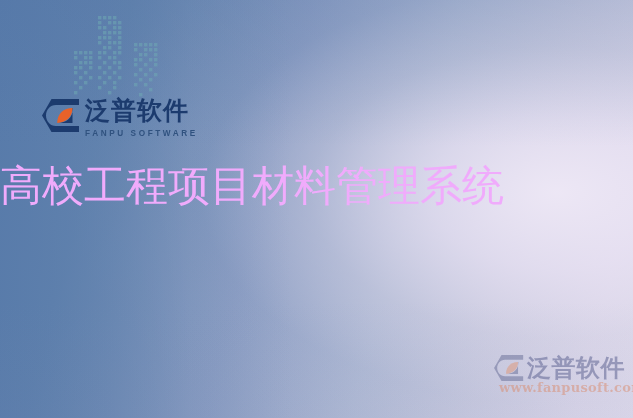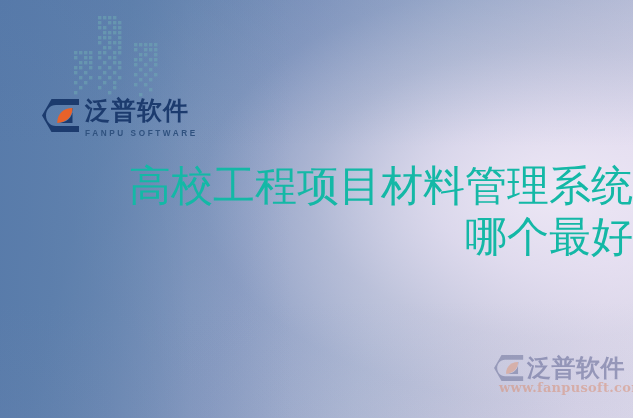--- a/index.html
+++ b/index.html
@@ -105,25 +105,25 @@
     margin-top: 6px;
     white-space: nowrap;
   }
 
   
   .headline {
     position: absolute;
     left: 0;
     right: 0;
     top: 160px;
-    text-align: right;
+    text-align: left;
     font-family: "DejaVu Serif", "Liberation Serif", serif;
     font-size: 42px;
     line-height: 51px;
-    color: #14b8a6;
+    color: #f0abfc;
     letter-spacing: 0px;
     white-space: nowrap;
   }
   .headline .line {
     display: block;
   }
 
   
   .watermark {
     position: absolute;
@@ -294,21 +294,20 @@
       <path d="M30.5 9 C30.5 18.5 23.5 23.6 15.2 23.9 C15.2 15 21.5 9 30.5 9 Z" fill="#e8622a"></path>
     </svg>
     <div class="logo-text-wrap">
       <div class="logo-cn">泛普软件</div>
       <div class="logo-en">FANPU SOFTWARE</div>
     </div>
   </div>
 
   <div class="headline">
     <span class="line">高校工程项目材料管理系统</span>
-    <span class="line">哪个最好</span>
   </div>
 
   <div class="watermark">
     <div class="wm-row">
       <svg class="wm-mark" viewBox="0 0 38 33">
         <path d="M9.5 0 H37 L37 6 H14 C8 6 4 11 4 16.5 C4 22 8 27 14 27 L37 27 L37 33 H9.5 L0 16.5 Z" fill="#6a7098"></path>
         <path d="M31 9 C31 19 24 24 15.5 24 L30.5 24 L30.5 9 Z" fill="#6a7098"></path>
         <path d="M30.5 9 C30.5 18.5 23.5 23.6 15.2 23.9 C15.2 15 21.5 9 30.5 9 Z" fill="#e09878"></path>
       </svg>
       <div class="wm-cn">泛普软件</div>

